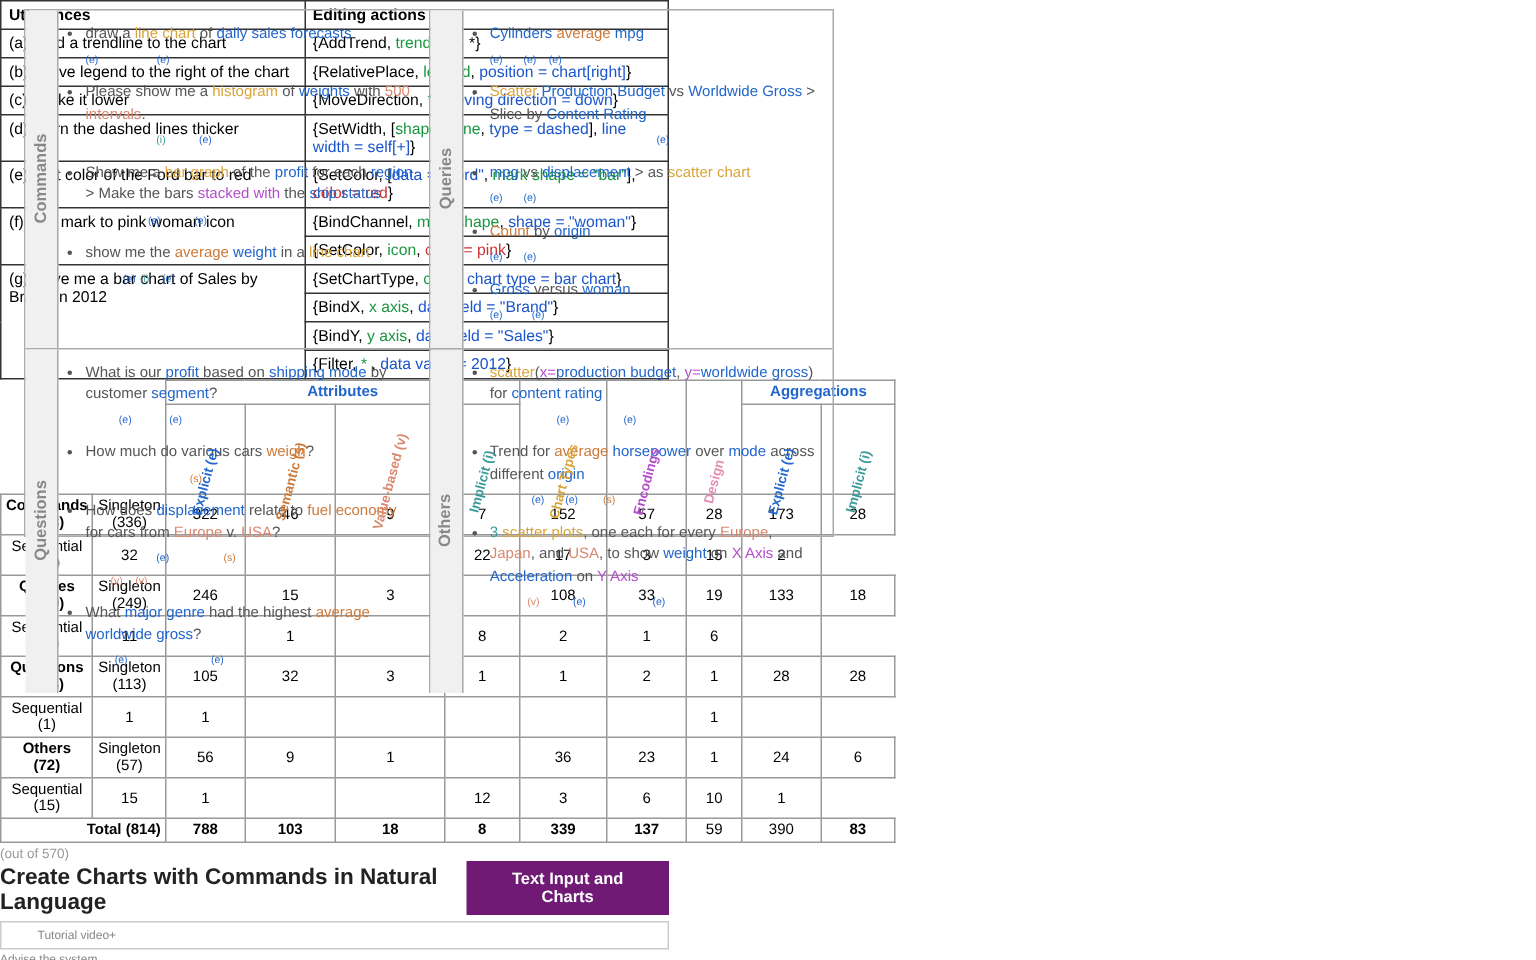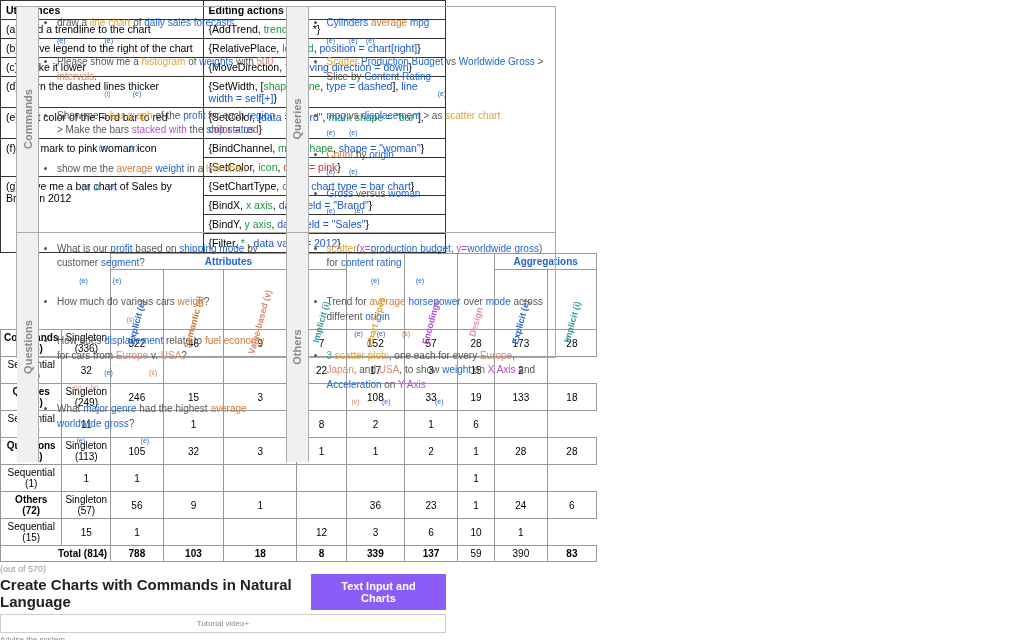--- a/index.html
+++ b/index.html
@@ -41,22 +41,22 @@
 .lh{text-align:left;padding-left:4px}
 .vh{height:60px;vertical-align:bottom}
 .vh span{display:inline-block;transform:rotate(-75deg);transform-origin:center;white-space:nowrap;font-size:9px;font-weight:bold}
 .gh{text-align:center;font-weight:bold;font-size:10px}
 .out{text-align:left;color:#999;font-size:9px;padding-top:2px}
 
 
 #br{left:570px;top:300px;width:446px;height:332px;border:none}
 #br .hdr{display:flex;justify-content:space-between;align-items:flex-end}
 #br h2{font-size:15px;font-weight:bold;color:#222}
-#br .btn{background:#8b5cf6;color:#fff;padding:6px 20px;font-size:11px;font-weight:bold;text-align:center}
-#br .box1{border:1px solid #ccc;margin-top:4px;padding:4px 6px;font-size:8px;color:#888;display:flex;justify-content:center}
+#br .btn{background:#701a75;color:#fff;padding:6px 20px;font-size:11px;font-weight:bold;text-align:center}
+#br .box1{border:1px solid #ccc;margin-top:4px;padding:4px 24px;font-size:8px;color:#888;display:flex;justify-content:flex-start}
 #br .adv{font-size:8px;color:#888;margin:2px 0}
 </style>
 </head>
 <body>
 
 <div id="tl" class="panel">
   <div class="row-half">
     <div class="quad">
       <div class="vtab">
           <span>Commands</span>

